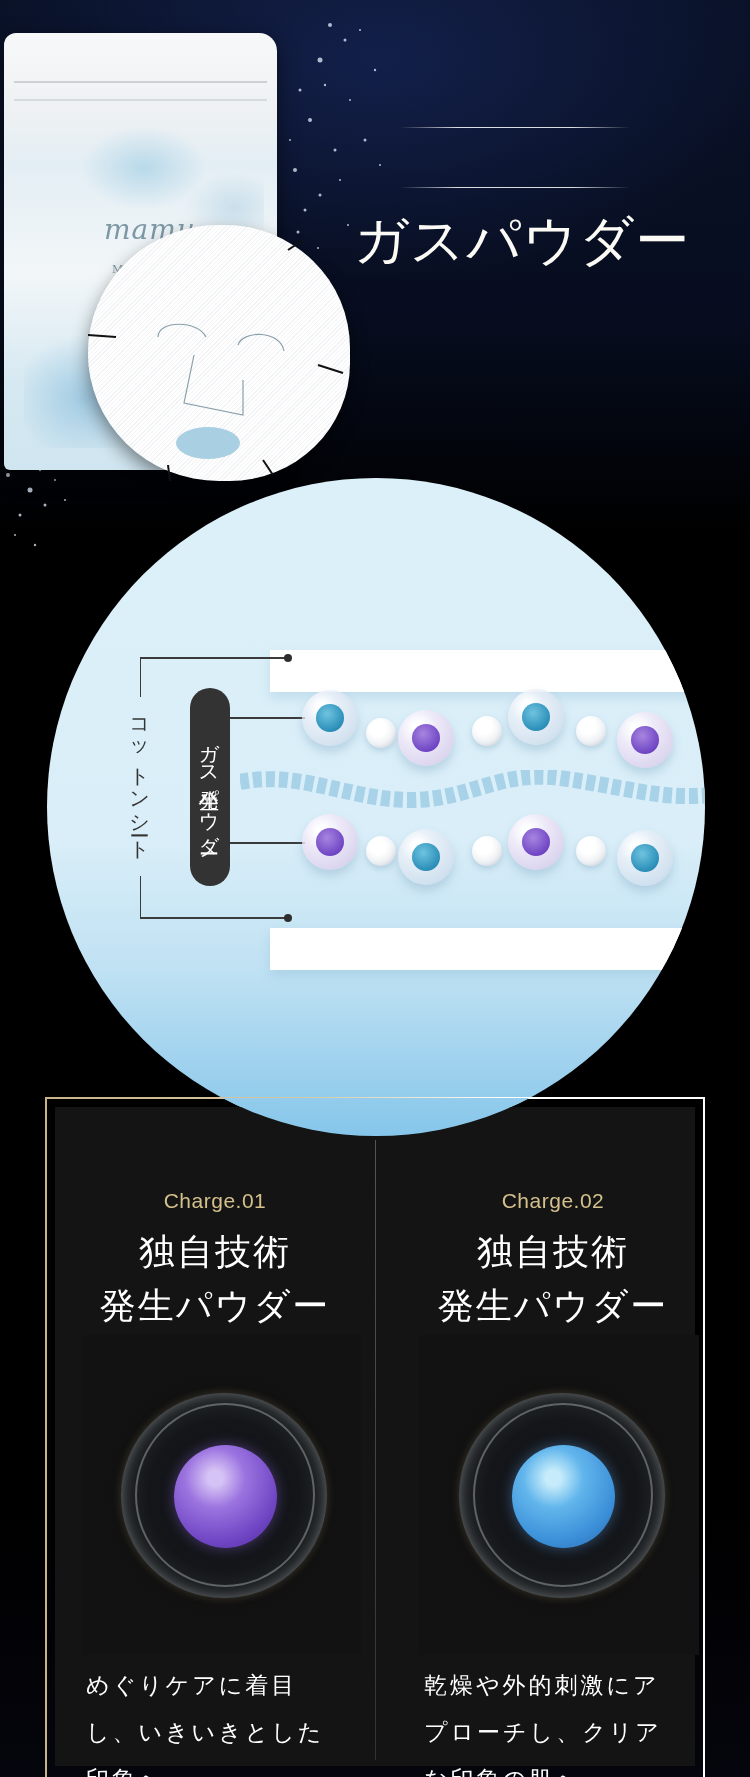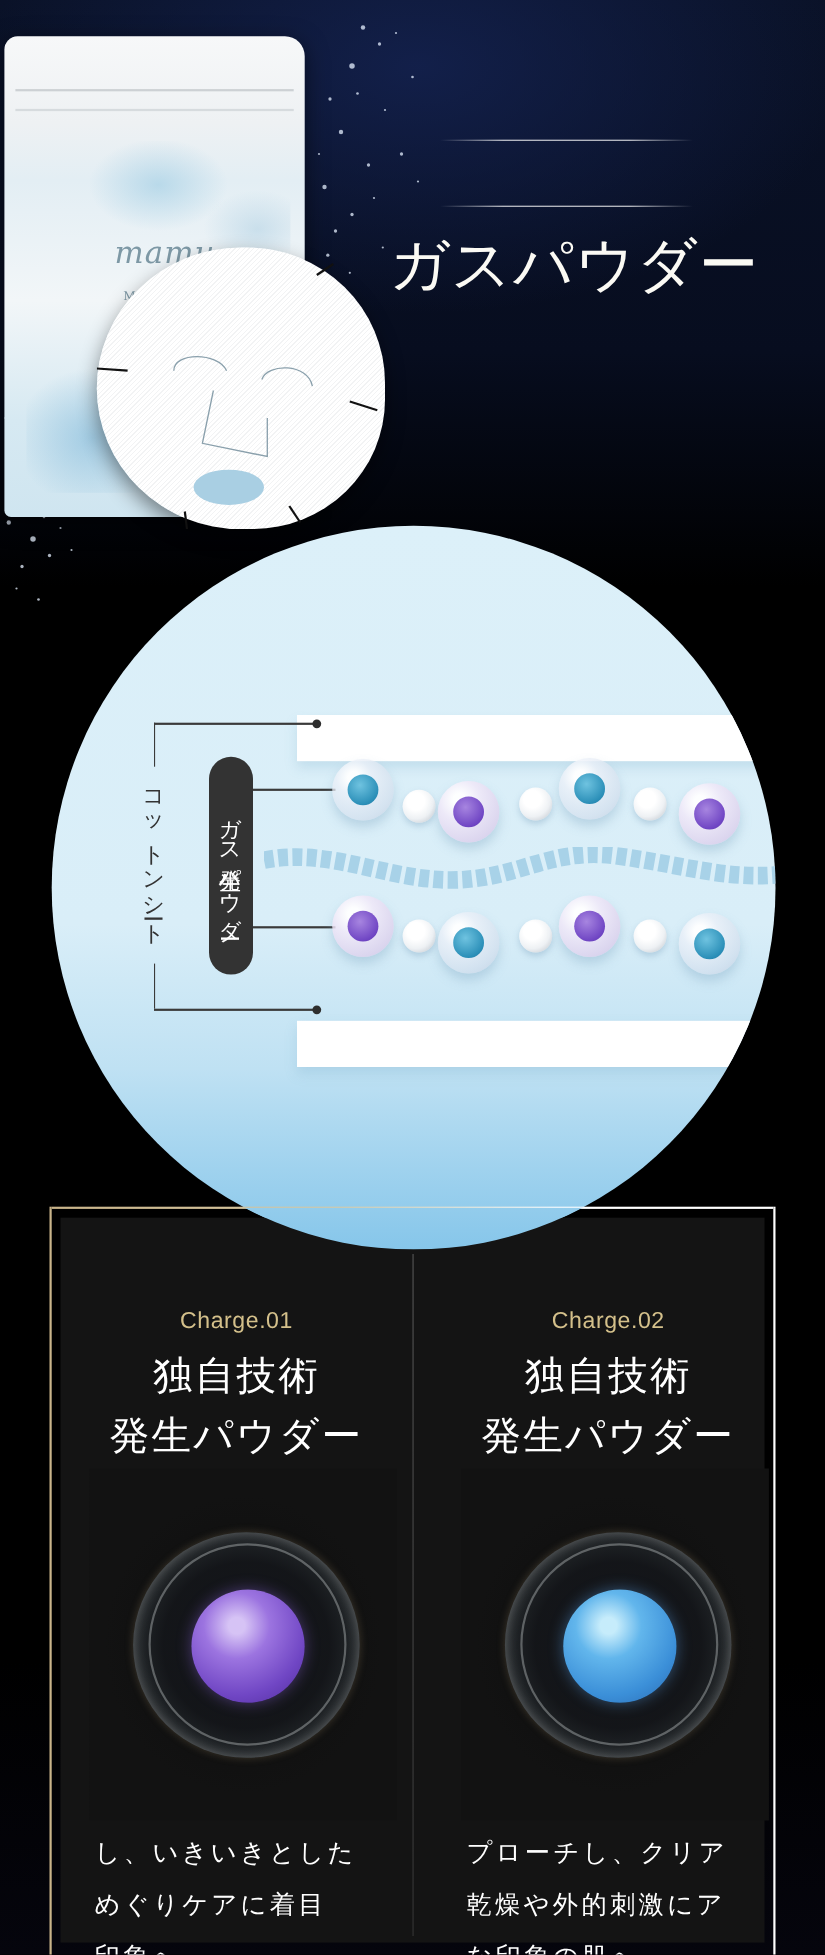--- a/index.html
+++ b/index.html
@@ -216,35 +216,35 @@
     <div class="col-label">Charge.01</div>
     <div class="col-title">
       <div>独自技術</div>
       <div>発生パウダー</div>
     </div>
     <div class="orb-wrap">
       <div class="orb-ring"></div>
       <div class="orb-core purple"></div>
     </div>
     <div class="col-body">
+      <div>めぐりケアに着目</div>
       <div>し、いきいきとした</div>
-      <div>めぐりケアに着目</div>
       <div>印象へ。</div>
     </div>
   </div>
 
   <div class="col" style="left:393px">
     <div class="col-label">Charge.02</div>
     <div class="col-title">
       <div>独自技術</div>
       <div>発生パウダー</div>
     </div>
     <div class="orb-wrap">
       <div class="orb-ring"></div>
       <div class="orb-core blue"></div>
     </div>
     <div class="col-body">
+      <div>乾燥や外的刺激にア</div>
       <div>プローチし、クリア</div>
-      <div>乾燥や外的刺激にア</div>
       <div>な印象の肌へ。</div>
     </div>
   </div>
 </div>
 
 </body></html>

